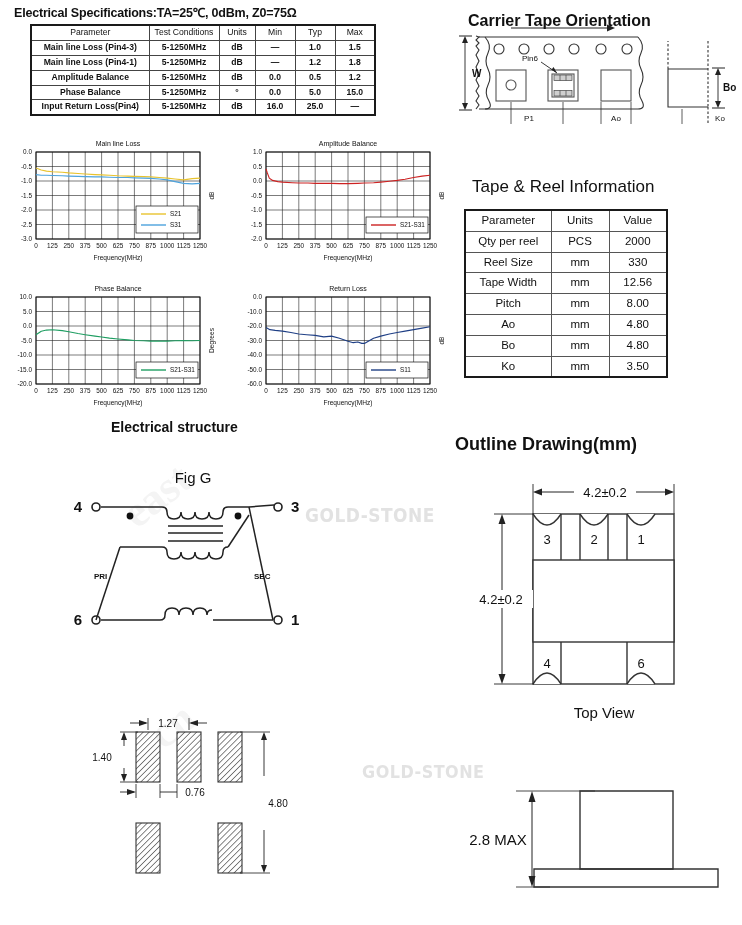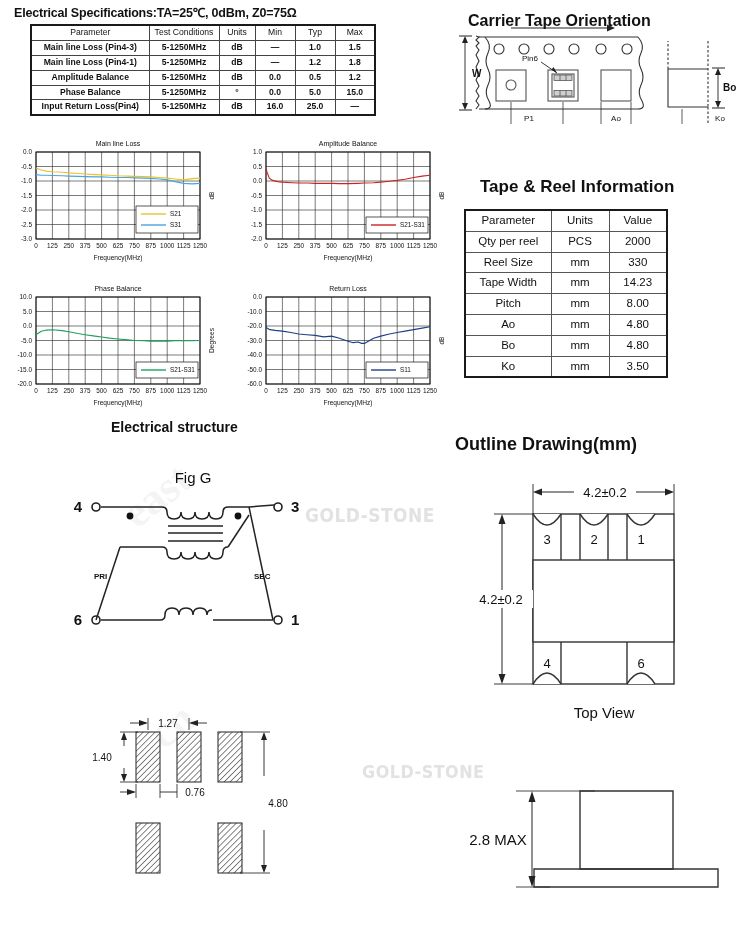--- a/index.html
+++ b/index.html
@@ -21,21 +21,21 @@
   .h-spec {
     position:absolute; left:14px; top:4px;
     font-size:12.5px; font-weight:bold; letter-spacing:-0.2px;
   }
   .h-carrier {
     position:absolute; left:468px; top:12px;
     font-size:16px; font-weight:bold;
   }
   .h-tape {
     position:absolute; left:472px; top:177px;
-    font-size:17px; font-weight:bold;margin-left:8px;
+    font-size:17px; font-weight:normal;
   }
   .h-elec {
     position:absolute; left:65px; top:419px;
     font-size:14px; font-weight:bold;margin-left:46px;
   }
   .h-outline {
     position:absolute; left:455px; top:434px;
     font-size:18px; font-weight:bold;
   }
   .h-layout {
@@ -298,21 +298,21 @@
           <td>2000</td>
         </tr>
         <tr>
           <td>Reel Size</td>
           <td>mm</td>
           <td>330</td>
         </tr>
         <tr>
           <td>Tape Width</td>
           <td>mm</td>
-          <td>14.23</td>
+          <td>12.56</td>
         </tr>
         <tr>
           <td>Pitch</td>
           <td>mm</td>
           <td>8.00</td>
         </tr>
         <tr>
           <td>Ao</td>
           <td>mm</td>
           <td>4.80</td>

